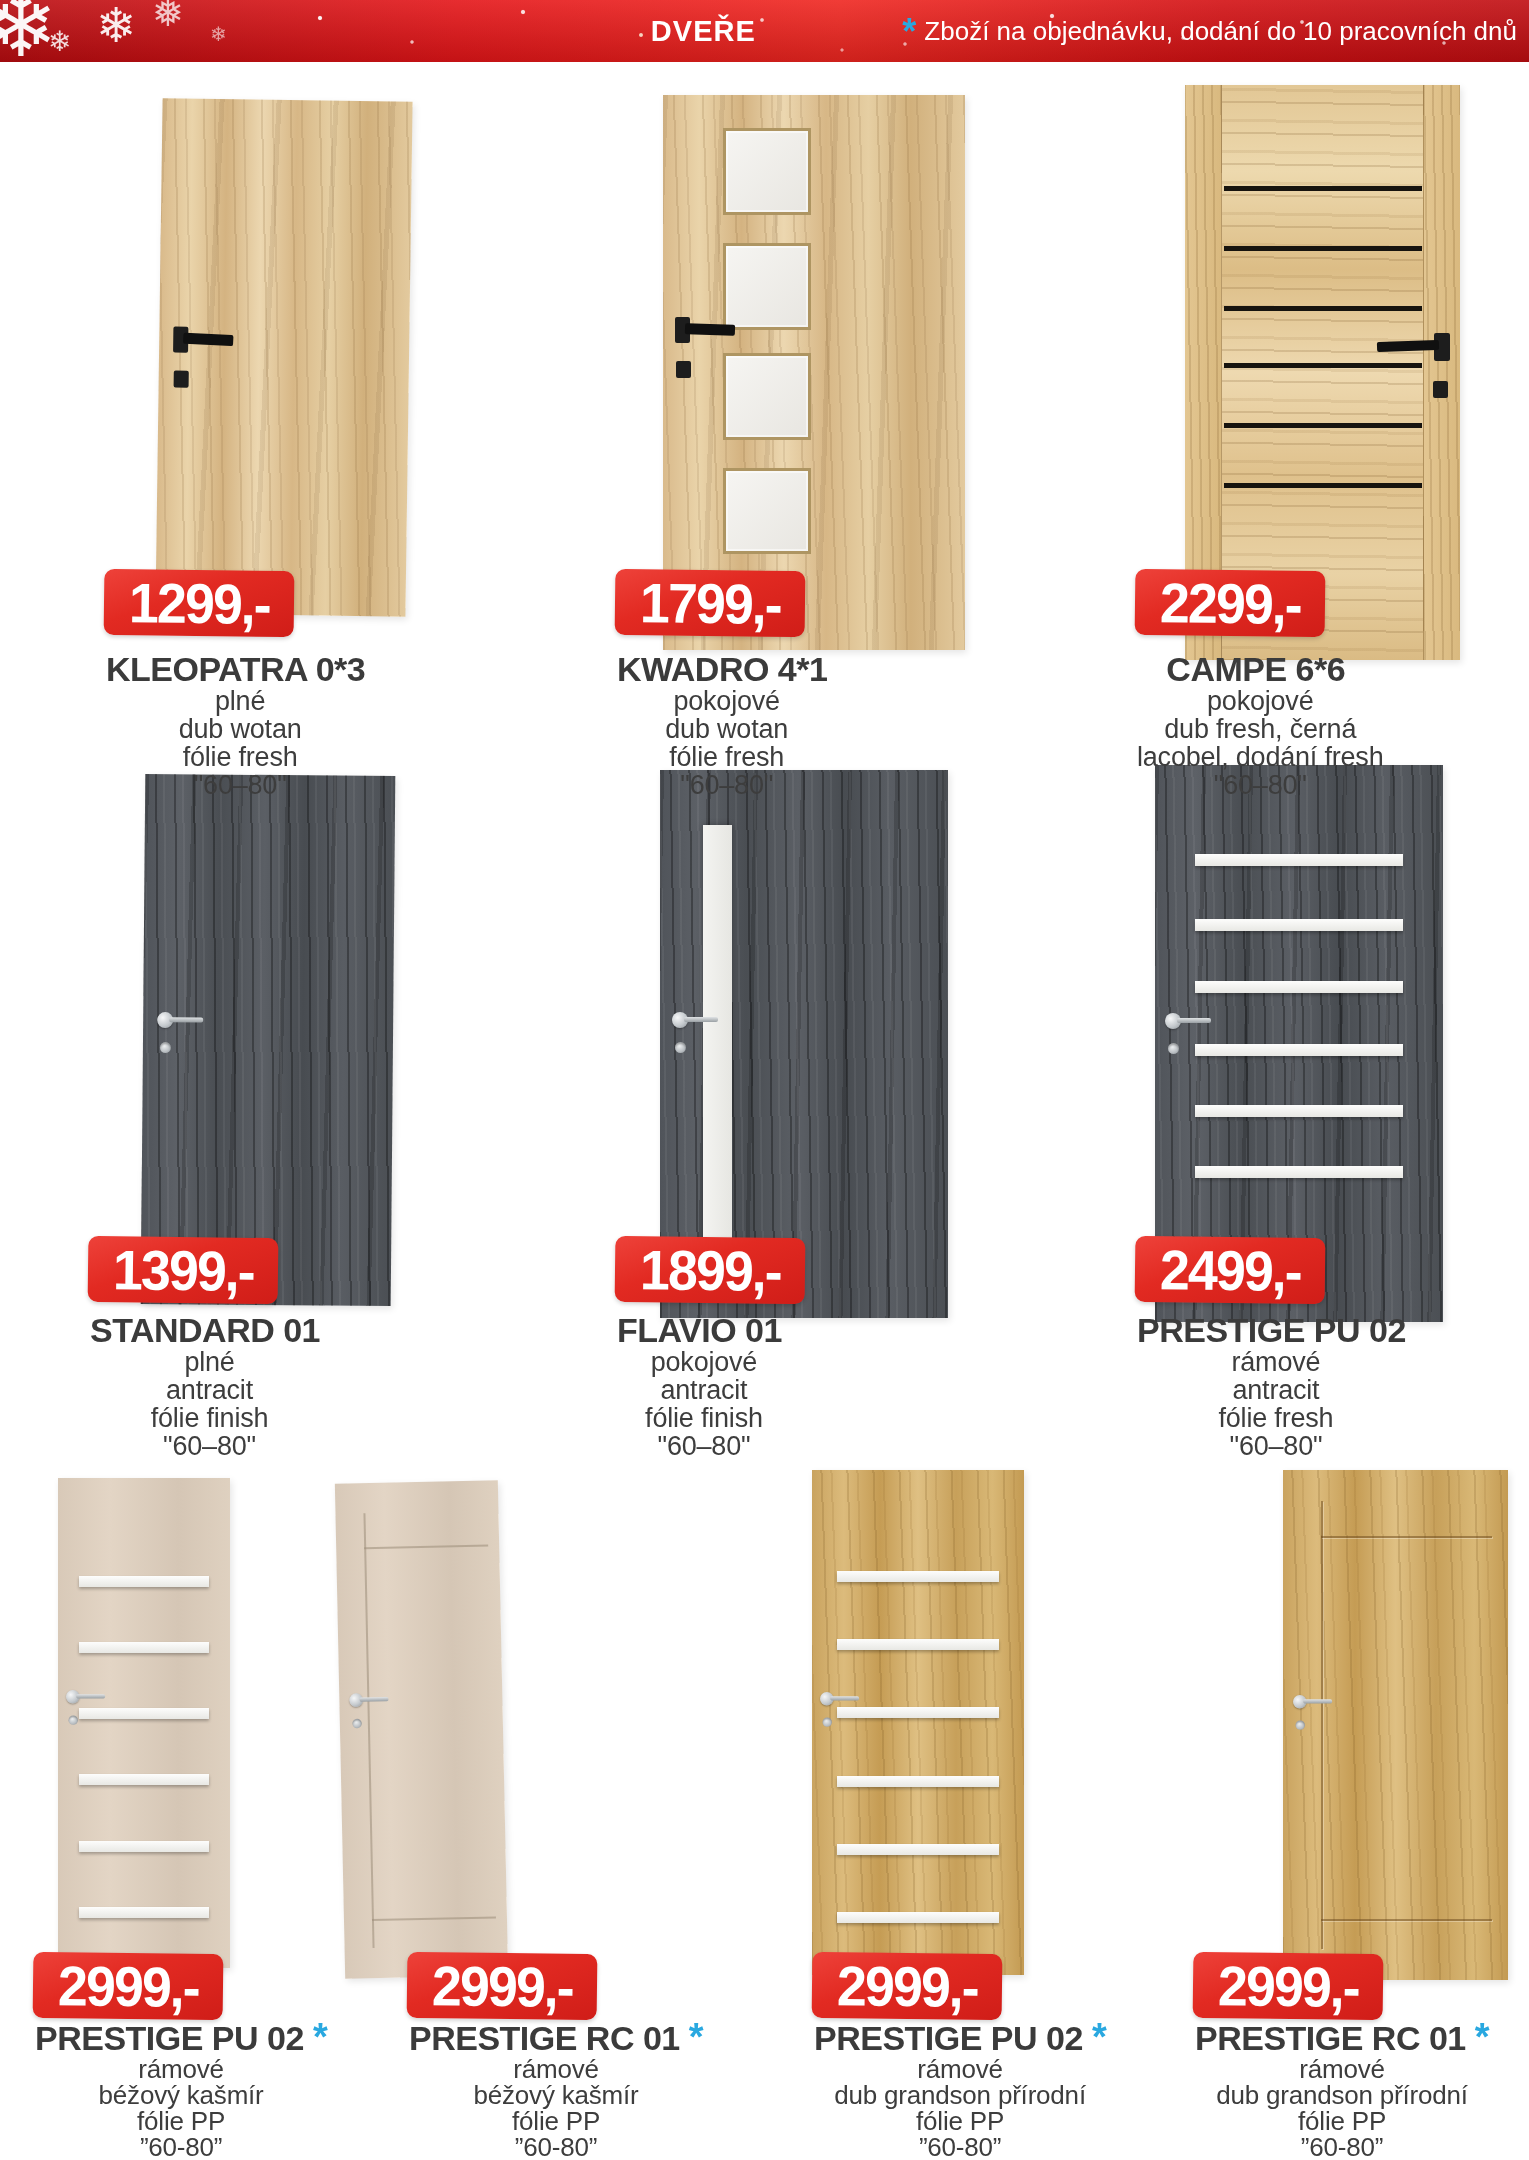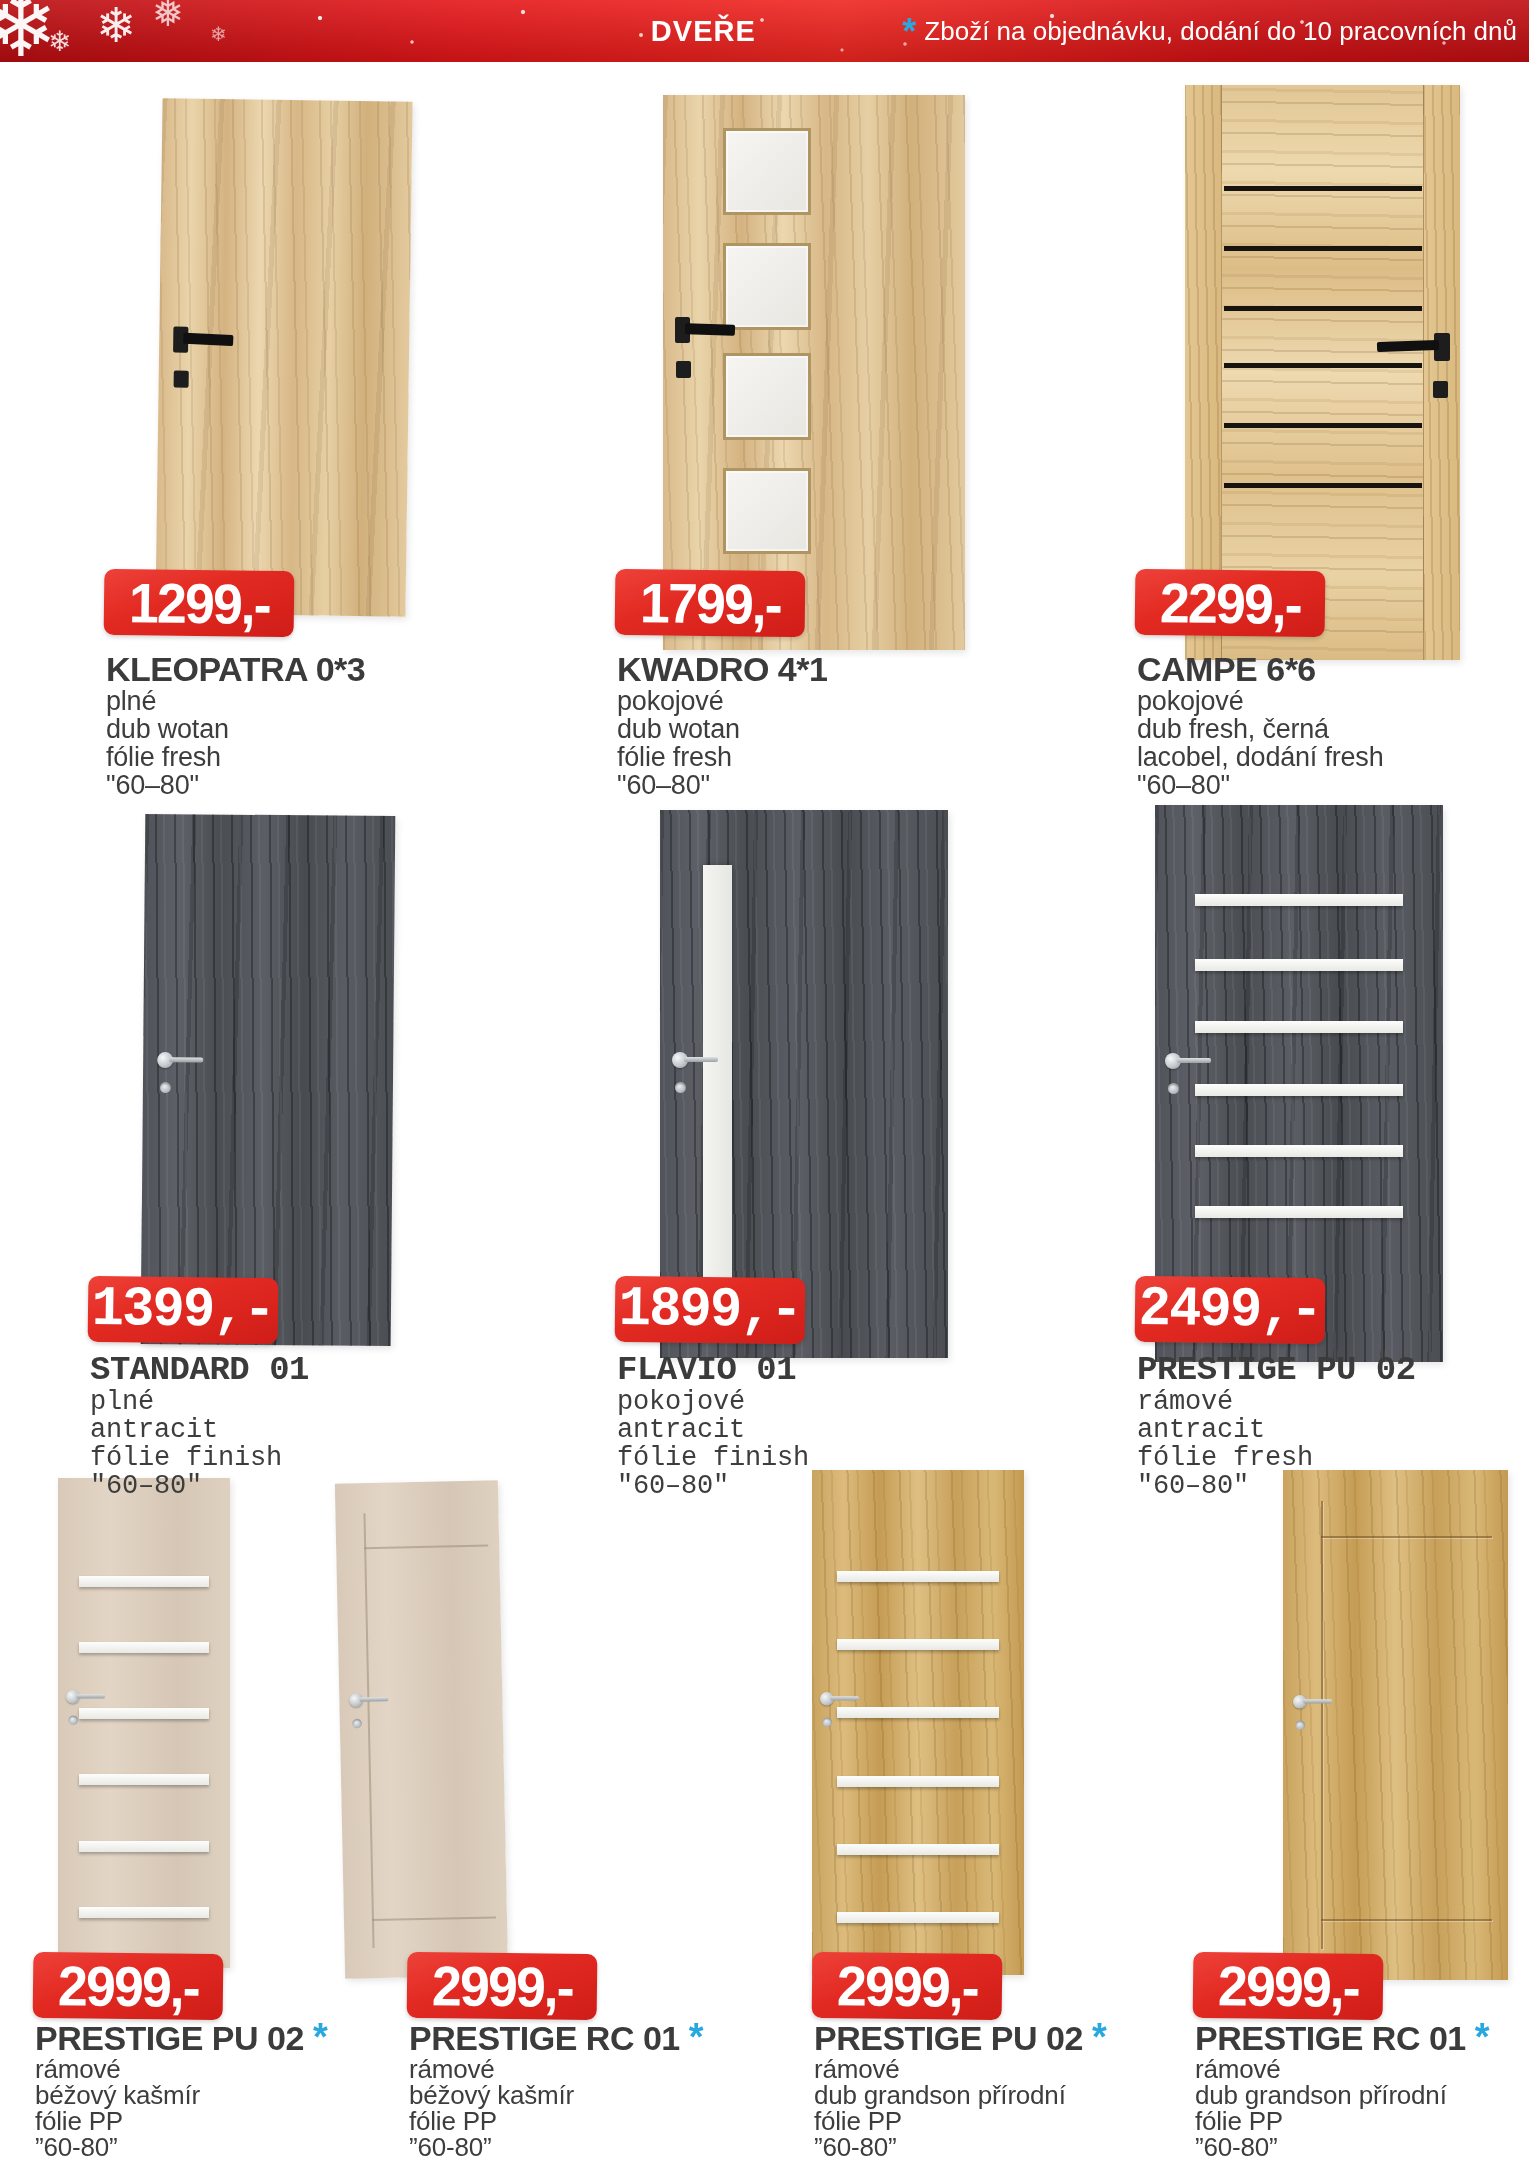--- a/index.html
+++ b/index.html
@@ -36,21 +36,21 @@
     color:#fff;font-size:29px;font-weight:700;letter-spacing:1px;
   }
   .hdr-note{
     position:absolute;right:12px;top:50%;transform:translateY(-50%);
     color:#fff;font-size:26px;font-weight:400;white-space:nowrap;display:flex;align-items:center;
   }
   .hdr-note .ast-big{color:#29a8e0;font-size:36px;font-weight:700;margin-right:8px;line-height:0;}
   
   .card{position:absolute;width:520px;height:705px;}
   .r1{top:75px;}
-  .r2{top:800px;font-family:Liberation Mono, monospace;}
+  .r2{top:760px;}
   .r3{top:1470px;width:336px;}
   .door{position:absolute;box-shadow:2px 3px 7px rgba(0,0,0,.10);}
   
   .oakv{
     background-image:
       repeating-linear-gradient(88deg, rgba(133,98,52,.18) 0 2px, transparent 2px 11px, rgba(120,85,45,.13) 11px 13px, transparent 13px 29px),
       repeating-linear-gradient(92deg, rgba(95,62,25,.10) 0 5px, transparent 5px 57px),
       linear-gradient(90deg,#d9ba8b,#ead4aa 12%,#d4b381 26%,#ecd7b0 40%,#d7b786 54%,#e6cfa3 68%,#d1b07c 82%,#e3ca9e 100%);
   }
   .oakh{
@@ -121,21 +121,21 @@
   .badge{
     position:absolute;left:0;width:190px;height:66px;z-index:5;
     background:linear-gradient(160deg,#ee423a,#e22a22 40%,#d01d18);
     border-radius:10px;transform:rotate(.7deg);
     display:flex;align-items:center;justify-content:center;
     box-shadow:0 2px 4px rgba(0,0,0,.18);
   }
   .r1 .badge{top:495px;} .r2 .badge{top:477px;} .r3 .badge{top:483px;}
   .badge span{font-size:56px;font-weight:700;color:#fff;letter-spacing:-2px;transform:scaleX(.96);white-space:nowrap;}
   
-  .pinfo{position:absolute;left:2px;z-index:6;}
+  .pinfo{position:absolute;left:2px;z-index:6;text-align:center;}
   .r1 .pinfo{top:575px;} .r2 .pinfo{top:551px;} .r3 .pinfo{top:549px;}
   .pname{font-size:34px;font-weight:700;color:#3b3b3b;letter-spacing:-.5px;line-height:36px;white-space:nowrap;}
   .ast{color:#29a8e0;font-size:38px;font-weight:700;margin-left:9px;}
   .pline{font-size:27px;color:#3d3d3d;line-height:28px;letter-spacing:-.2px;white-space:nowrap;}
   .r3 .pline{font-size:26px;line-height:26px;}
   
   .d1{left:55px;top:25px;width:250px;height:515px;transform:rotate(.8deg);}
   .d2{left:48px;top:20px;width:302px;height:555px;}
   .d3{left:50px;top:10px;width:275px;height:575px;}
   .d4{left:55px;top:15px;width:250px;height:530px;transform:rotate(.5deg);}

